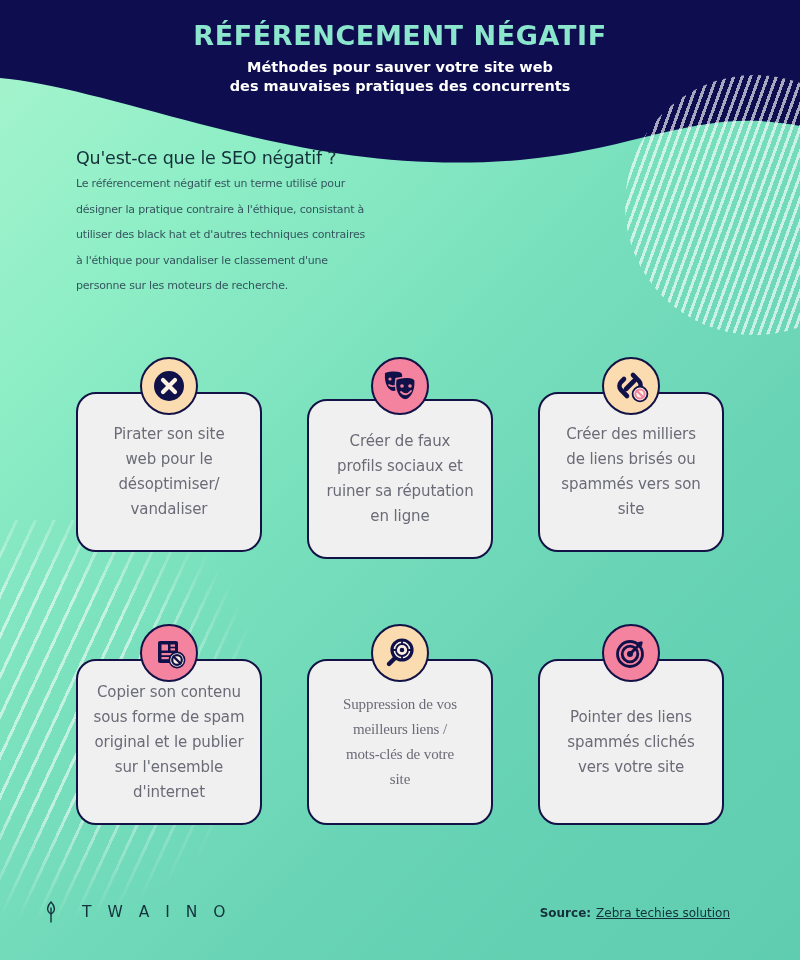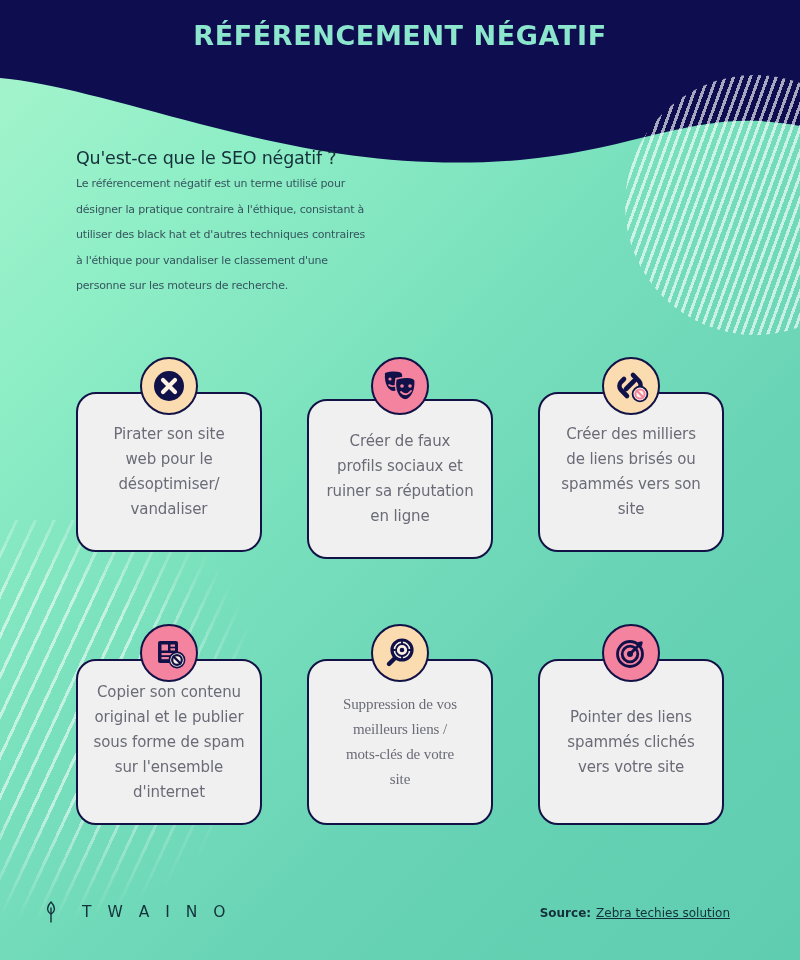--- a/index.html
+++ b/index.html
@@ -211,20 +211,24 @@
     <svg width="800" height="230" viewBox="0 0 800 230">
       <path d="M0,0 L800,0 L800,126 C700,106 640,150 520,160 C400,170 300,150 200,124 C120,103 50,82 0,78 Z" fill="#0d0d4f"></path>
     </svg>
   </div>
 
   <div class="deco-circle-wrap">
     <div class="deco-circle"></div>
   </div>
 
   <div class="title">RÉFÉRENCEMENT NÉGATIF</div>
+  <div class="subtitle">
+    <span>Méthodes pour sauver votre site web</span>
+    <span>des mauvaises pratiques des concurrents</span>
+  </div>
 
   <div class="intro">
     <div class="intro-q">Qu'est-ce que le SEO négatif ?</div>
     <div class="intro-body">
       <span>Le référencement négatif est un terme utilisé pour</span>
       <span>désigner la pratique contraire à l'éthique, consistant à</span>
       <span>utiliser des black hat et d'autres techniques contraires</span>
       <span>à l'éthique pour vandaliser le classement d'une</span>
       <span>personne sur les moteurs de recherche.</span>
     </div>
@@ -285,22 +289,22 @@
         </g>
         <circle cx="28" cy="26" r="7.4" fill="#fdf2e2" stroke="#11114a" stroke-width="1.8"></circle>
         <circle cx="28" cy="26" r="4.6" fill="none" stroke="#f4839f" stroke-width="2"></circle>
         <path d="M24.8 22.8 L31.2 29.2" stroke="#f4839f" stroke-width="2" stroke-linecap="round"></path>
       </svg>
     </div>
 
     <div class="card c4">
       <div class="card-text">
         <span>Copier son contenu</span>
+        <span>sous forme de spam</span>
         <span>original et le publier</span>
-        <span>sous forme de spam</span>
         <span>sur l'ensemble</span>
         <span>d'internet</span>
       </div>
     </div>
     <div class="badge pink b4">
       <svg width="36" height="36" viewBox="0 0 36 36">
         <rect x="7" y="6" width="20" height="22" rx="2" fill="#11114a"></rect>
         <rect x="10.5" y="9.5" width="6.5" height="6" fill="#f4839f"></rect>
         <rect x="19.5" y="9.5" width="4.5" height="2.2" fill="#f4839f"></rect>
         <rect x="19.5" y="13.3" width="4.5" height="2.2" fill="#f4839f"></rect>

